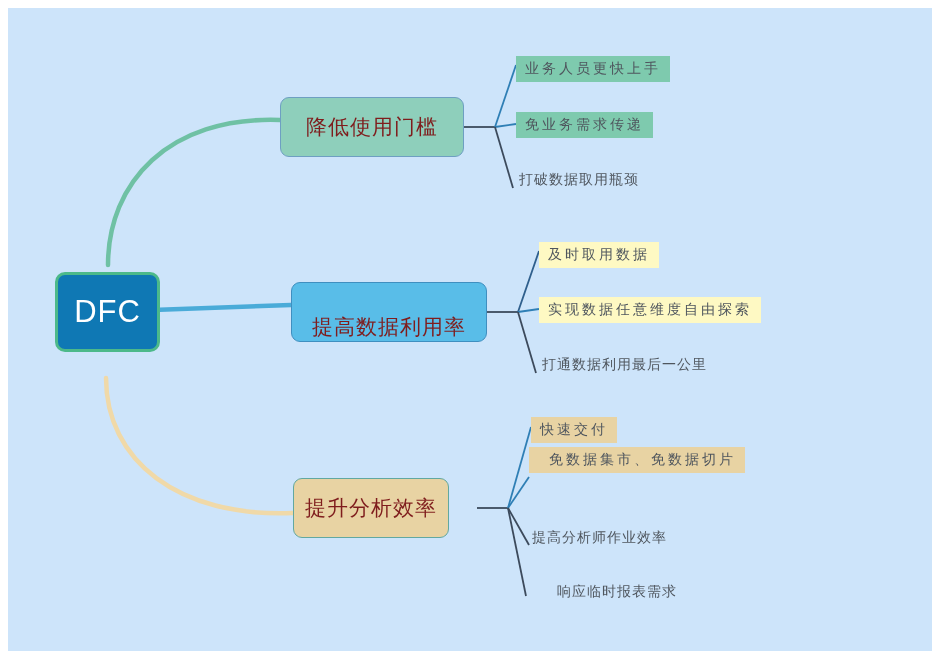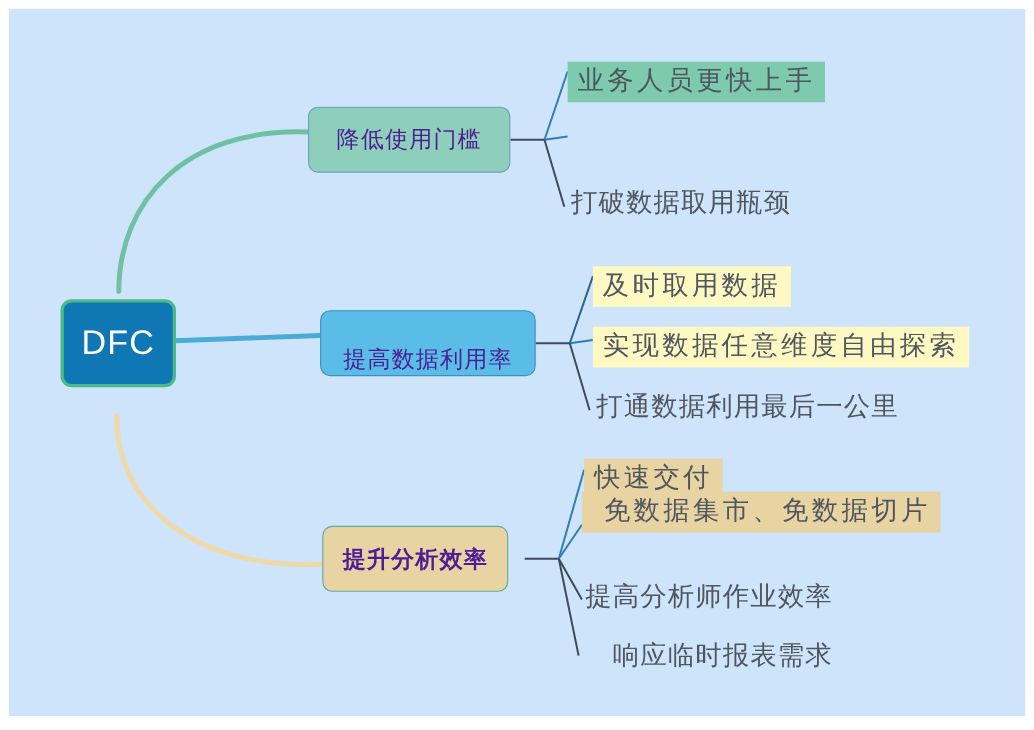--- a/index.html
+++ b/index.html
@@ -52,21 +52,21 @@
 
   
   .branch-node {
     position: absolute;
     box-sizing: border-box;
     border-radius: 9px;
     display: flex;
     align-items: center;
     justify-content: center;
     font-size: 21px;
-    color: #4c1d95;
+    color: #7f1d1d;
     letter-spacing: 1px;
     white-space: nowrap;
   }
   .branch-1 {
     left: 272px;
     top: 89px;
     width: 184px;
     height: 60px;
     background: #8ecfbb;
     border: 1.5px solid #6e9fc2;
@@ -76,32 +76,31 @@
     top: 274px;
     width: 196px;
     height: 60px;
     background: #59bde8;
     border: 1.5px solid #3f8fc0;
     align-items: flex-end;
   }
   .branch-3 {
     left: 285px;
     top: 470px;
-    width: 169px;
+    width: 156px;
     height: 60px;
     background: #e8d3a3;
     border: 1.5px solid #62a8a0;
-    font-weight: bold;
   }
 
   
   .leaf {
     position: absolute;
     white-space: nowrap;
-    font-size: 24px;
+    font-size: 14px;
     color: #4f565e;
     letter-spacing: 1px;
     line-height: 1.1;
   }
   .leaf.hl {
     font-family: "Liberation Serif", serif;
     padding: 5px 9px 6px 9px;
     letter-spacing: 3px;
   }
   .leaf.plain {
@@ -148,20 +147,21 @@
     <span>降低使用门槛</span>
   </div>
   <div class="branch-node branch-2">
     <span>提高数据利用率</span>
   </div>
   <div class="branch-node branch-3">
     <span>提升分析效率</span>
   </div>
 
   <div class="leaf hl hl-teal" style="left:508px; top:48px;">业务人员更快上手</div>
+  <div class="leaf hl hl-teal" style="left:508px; top:104px;">免业务需求传递</div>
   <div class="leaf plain" style="left:511px; top:164px;">打破数据取用瓶颈</div>
 
   <div class="leaf hl hl-blue" style="left:531px; top:234px;">及时取用数据</div>
   <div class="leaf hl hl-blue" style="left:531px; top:289px;">实现数据任意维度自由探索</div>
   <div class="leaf hl hl-tan" style="left:523px; top:409px;">快速交付</div>
 
   <div class="leaf plain" style="left:534px; top:349px;">打通数据利用最后一公里</div>
   <div class="leaf hl hl-tan" style="left:521px; top:439px;padding-left:20px;">免数据集市、免数据切片</div>
   <div class="leaf plain" style="left:524px; top:522px;">提高分析师作业效率</div>
   <div class="leaf plain" style="left:521px; top:576px;padding-left:28px;">响应临时报表需求</div>

